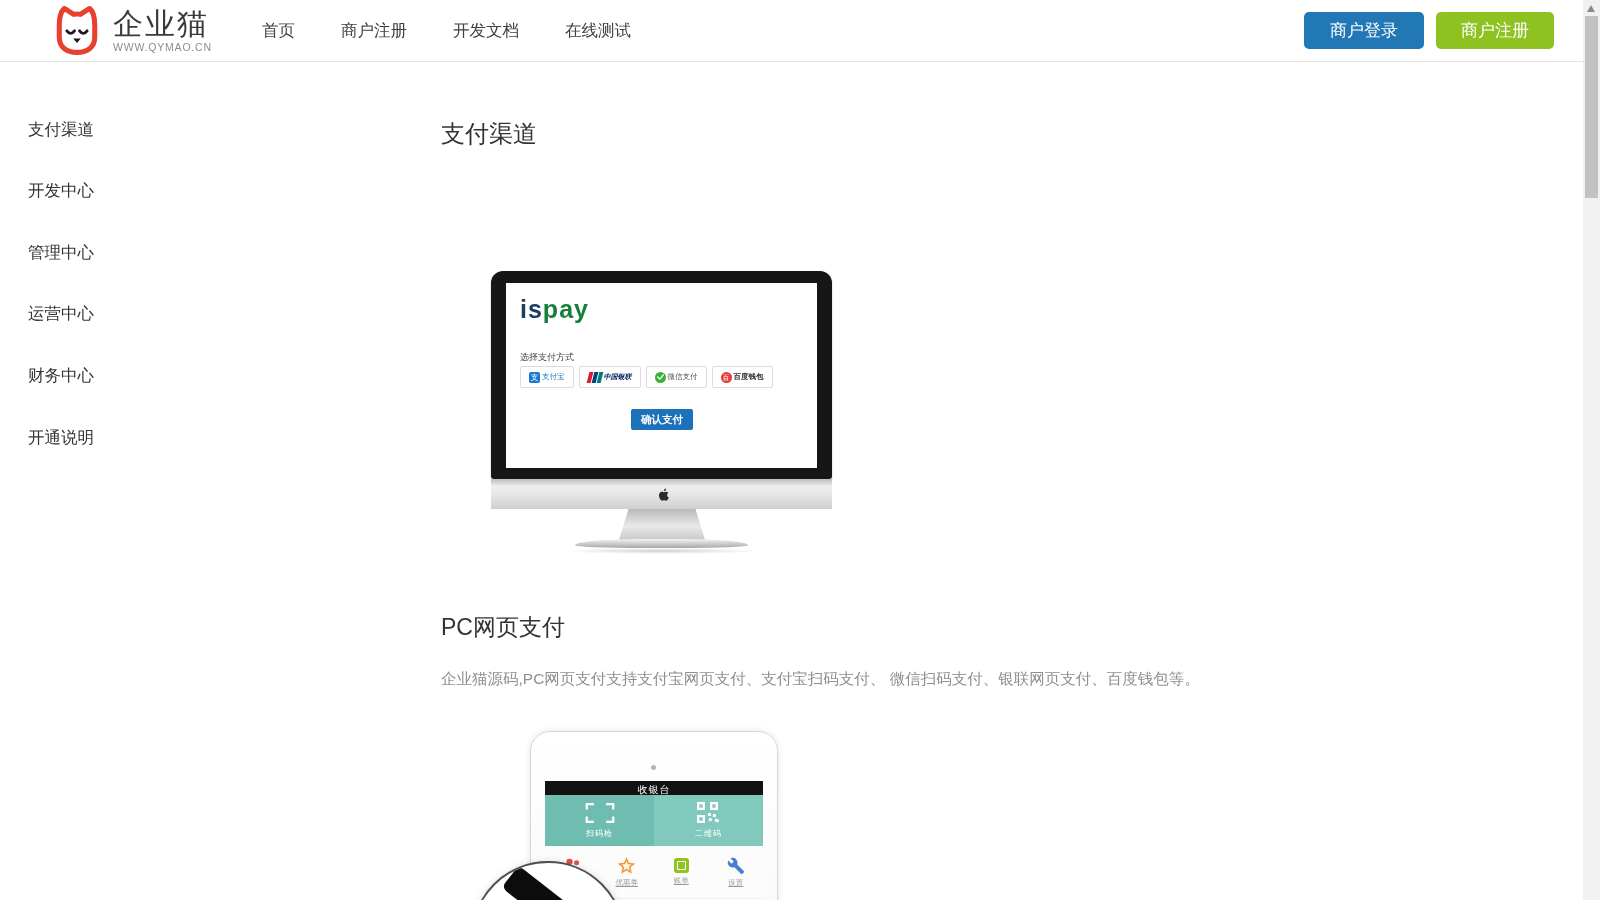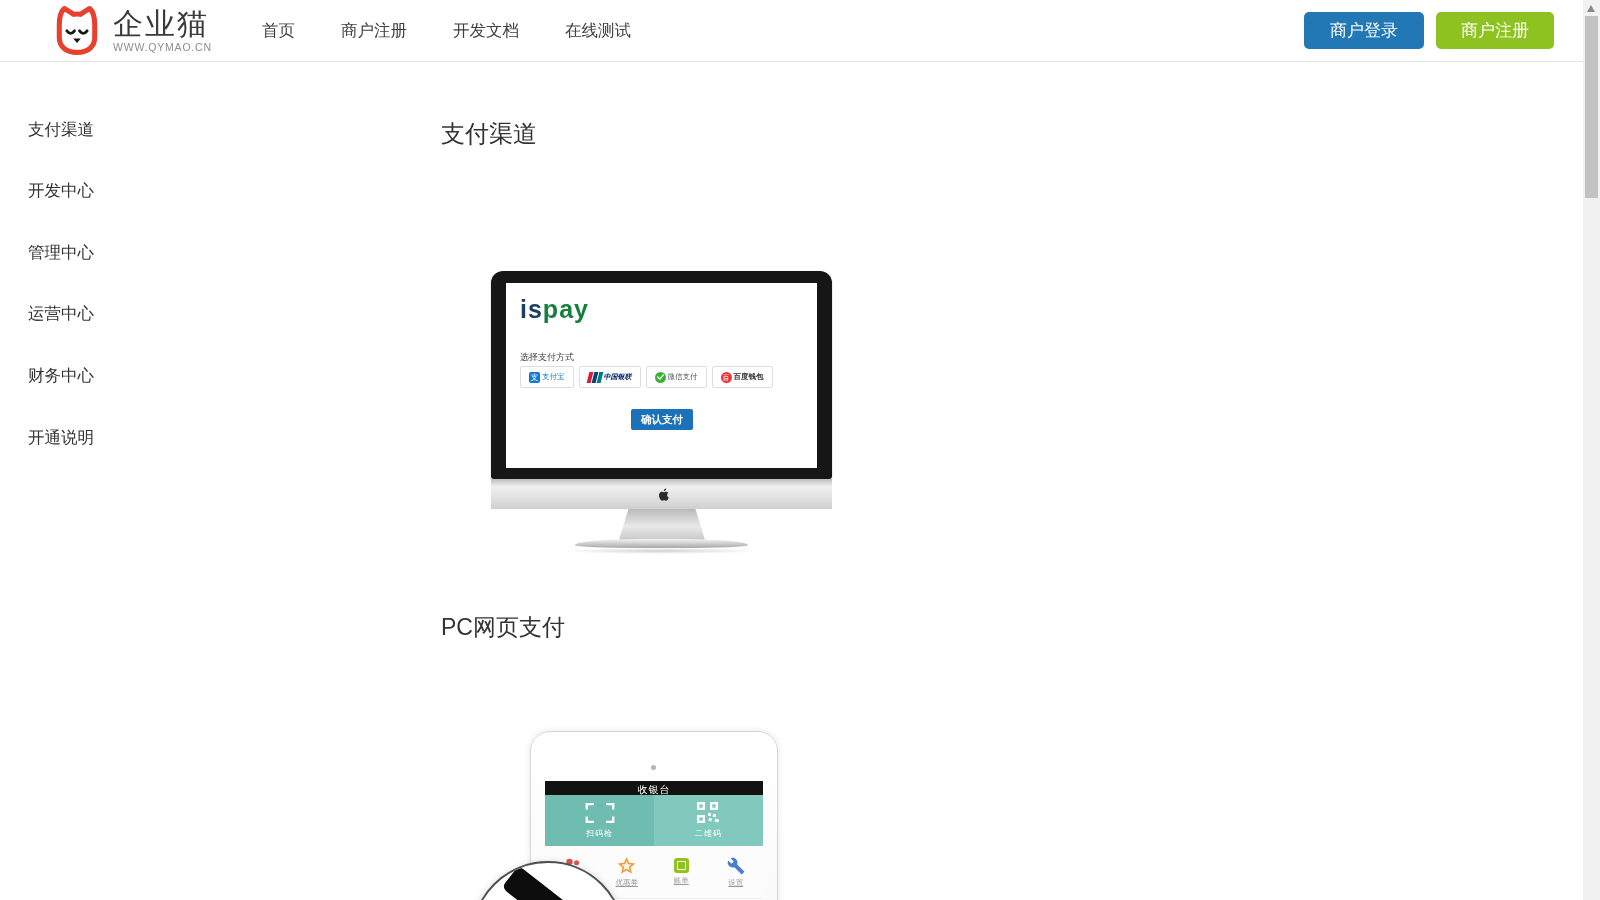--- a/index.html
+++ b/index.html
@@ -159,20 +159,21 @@
       <svg width="14" height="17" viewBox="0 0 24 29">
         <path fill="#2b2b2b" d="M20.8 15.6c0-2.6 2.1-3.8 2.2-3.9-1.2-1.8-3.1-2-3.8-2-1.6-.2-3.1 1-3.9 1s-2-1-3.4-1c-1.7 0-3.3 1-4.2 2.6-1.8 3.1-.5 7.7 1.3 10.2.9 1.2 1.9 2.6 3.3 2.5 1.3-.1 1.8-.8 3.4-.8s2 .8 3.4.8 2.3-1.2 3.2-2.5c1-1.4 1.4-2.8 1.4-2.9-.1 0-2.9-1.1-2.9-4zM18.1 7.4c.7-.9 1.2-2.1 1.1-3.4-1 0-2.3.7-3 1.6-.7.8-1.3 2-1.1 3.2 1.1.1 2.3-.5 3-1.4z"></path>
       </svg>
     </div>
     <div class="imac-neck"></div>
     <div class="imac-base"></div>
     <div class="imac-shadow"></div>
   </div>
 
   <div class="sec-title">PC网页支付</div>
+  <div class="sec-desc">企业猫源码,PC网页支付支持支付宝网页支付、支付宝扫码支付、 微信扫码支付、银联网页支付、百度钱包等。</div>
 
   <div class="tablet">
     <div class="tab-cam"></div>
     <div class="tab-screen">
       <div class="tab-titlebar">收银台</div>
       <div class="tab-panels">
         <div class="tab-panel panel-left">
           <svg width="30" height="22" viewBox="0 0 34 24">
             <g fill="none" stroke="#fff" stroke-width="2.6">
               <path d="M2 8 V2 H10"></path>

